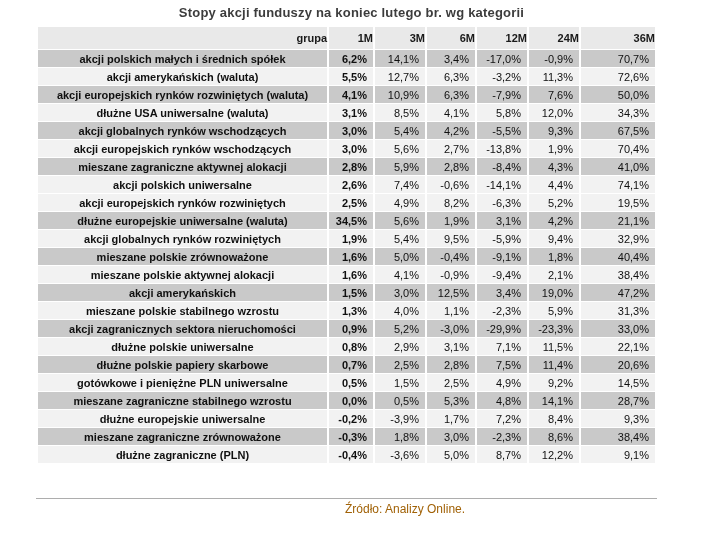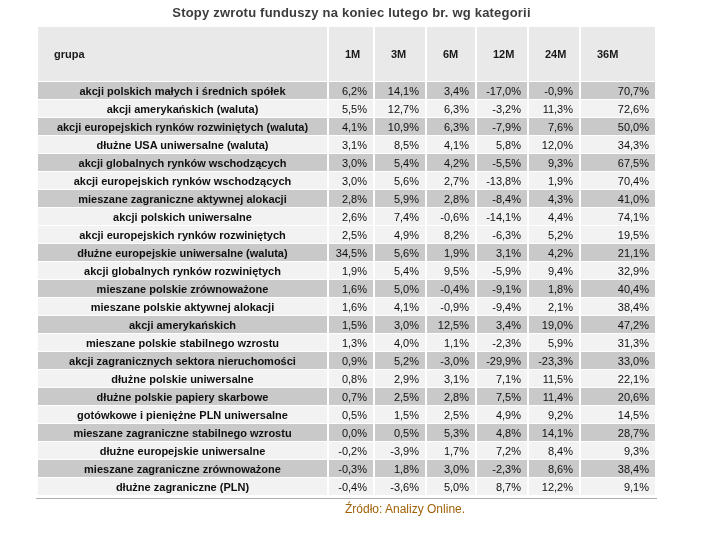--- a/index.html
+++ b/index.html
@@ -11,45 +11,45 @@
     position:absolute;left:0;top:5px;width:100%;text-align:center;
     font-size:13px;font-weight:bold;color:#3c3c3c;letter-spacing:.2px;
   }
   table.returns{
     position:absolute;left:36px;top:26px;width:621px;
     table-layout:fixed;border-collapse:separate;border-spacing:2px 1px;
     font-size:11px;color:#101010;
   }
   table.returns th{
     background:var(--header-bg,#e9e9e9);
-    font-weight:bold;height:22px;padding:16px;text-align:left;
+    font-weight:bold;height:22px;padding:0;text-align:right;
     font-size:11px;color:#1a1a1a;
   }
   table.returns td{
     height:17px;padding:0 6px;vertical-align:middle;
     white-space:nowrap;overflow:hidden;
   }
   tr.odd  td{background:var(--row-odd,#c9c9c9);}
   tr.even td{background:var(--row-even,#f2f2f2);}
   td.cell-group{font-weight:bold;text-align:center;}
   td.cell-val{text-align:right;}
-  td.first-period{font-weight:normal;}
+  td.first-period{font-weight:bold;}
   .table-bottom-line{
     position:absolute;left:36px;top:498px;width:621px;height:1px;background:#adadad;
   }
   .source{
     position:absolute;left:345px;top:502px;font-size:12px;color:#a16207;
   }
 </style>
 </head>
 <body>
 
 <div class="page">
 
-  <div class="title">Stopy zwrotu funduszy na koniec lutego br. wg kategorii</div>
+  <div class="title">Stopy akcji funduszy na koniec lutego br. wg kategorii</div>
 
   <table class="returns">
     <colgroup>
       <col style="width:289px">
       <col style="width:44px">
       <col style="width:50px">
       <col style="width:48px">
       <col style="width:50px">
       <col style="width:50px">
       <col style="width:74px">

